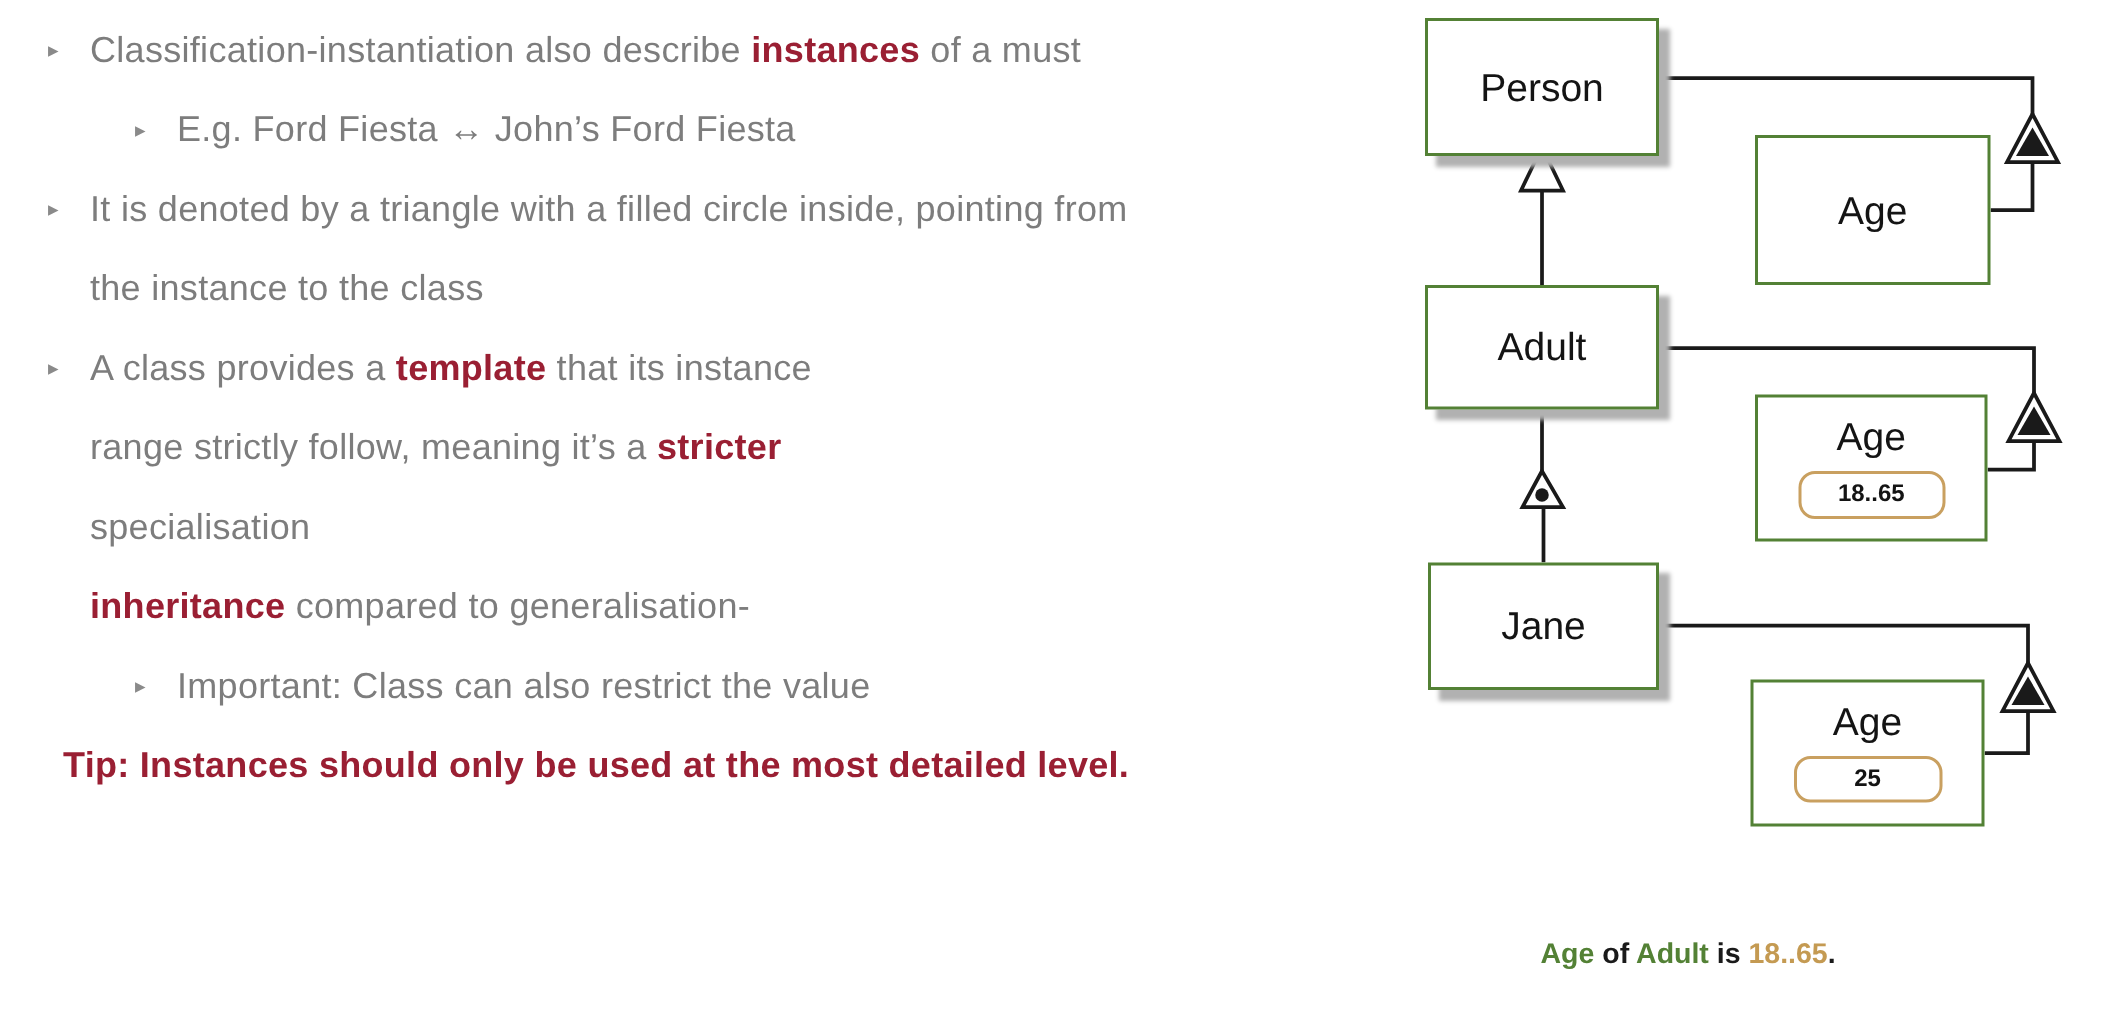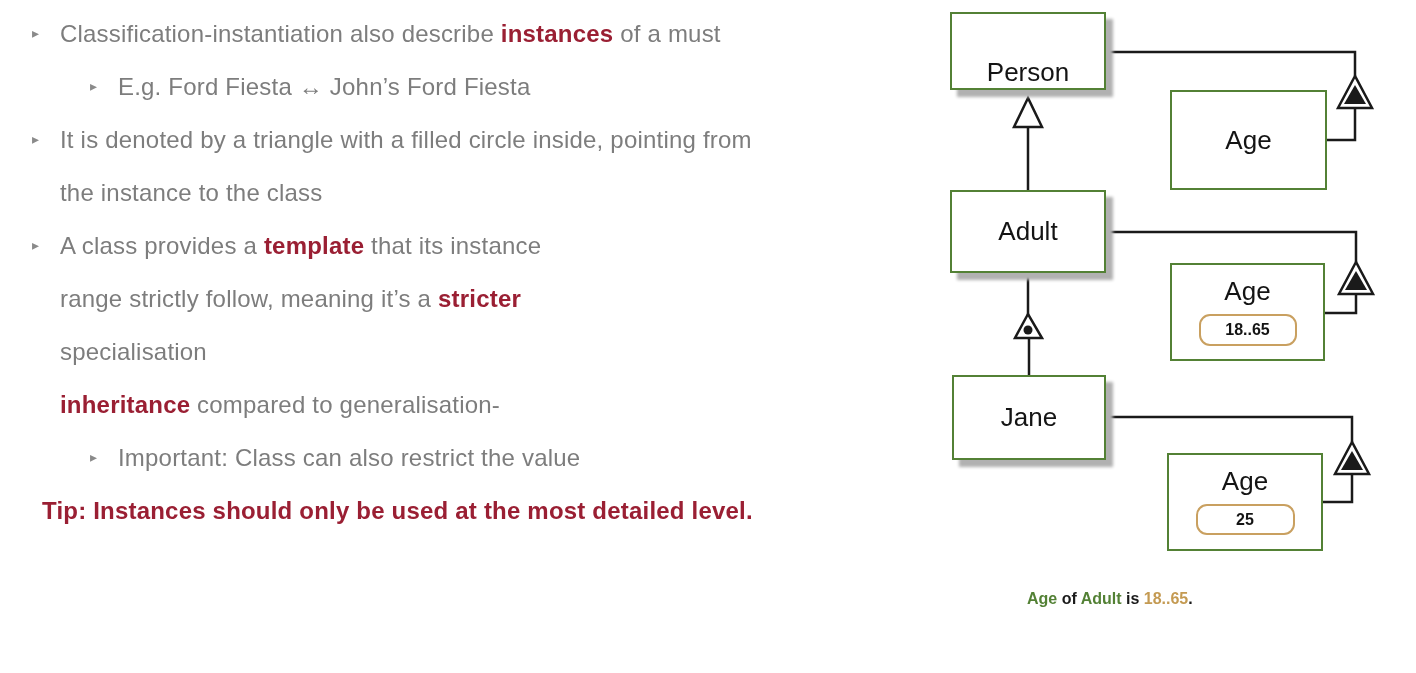--- a/index.html
+++ b/index.html
@@ -38,22 +38,22 @@
   .pill{
     border:2.5px solid #c9a060;border-radius:11px;background:#ffffff;
     font-size:16px;font-weight:600;color:#141414;
     display:flex;align-items:center;justify-content:center;
     box-sizing:border-box;margin-top:3px;
   }
   .pill-1865{width:98px;height:32px;}
   .pill-25{width:99px;height:31px;}
   
   .caption{
-    position:absolute;left:1027px;top:583px;z-index:2;
-    font-size:16px;line-height:31px;font-weight:600;white-space:nowrap;
+    position:absolute;left:1027px;top:621px;z-index:2;
+    font-size:19px;line-height:31px;font-weight:600;white-space:nowrap;
   }
   .cap-green{color:#538135;}
   .cap-black{color:#1a1a1a;}
   .cap-tan{color:#c49a52;}
 </style>
 </head>
 <body>
 
 <div class="text-col">
   <div class="line lvl1">
@@ -120,21 +120,21 @@
   </g>
   <g>
     <polygon points="1028,98 1014,127 1042,127" fill="#ffffff" stroke="#1a1a1a" stroke-width="2.5"></polygon>
   </g>
   <g>
     <polygon points="1028,314 1015,338 1042,338" fill="#ffffff" stroke="#1a1a1a" stroke-width="2.5"></polygon>
     <circle cx="1028" cy="330" r="4.5" fill="#1a1a1a"></circle>
   </g>
 </svg>
 
-<div class="box cls" style="left:950px;top:12px;width:156px;height:78px;align-items:flex-end;">
+<div class="box cls" style="left:950px;top:12px;width:156px;height:92px;">
   <span>Person</span>
 </div>
 
 <div class="box cls" style="left:950px;top:190px;width:156px;height:83px;">
   <span>Adult</span>
 </div>
 
 <div class="box cls" style="left:952px;top:375px;width:154px;height:85px;">
   <span>Jane</span>
 </div>

